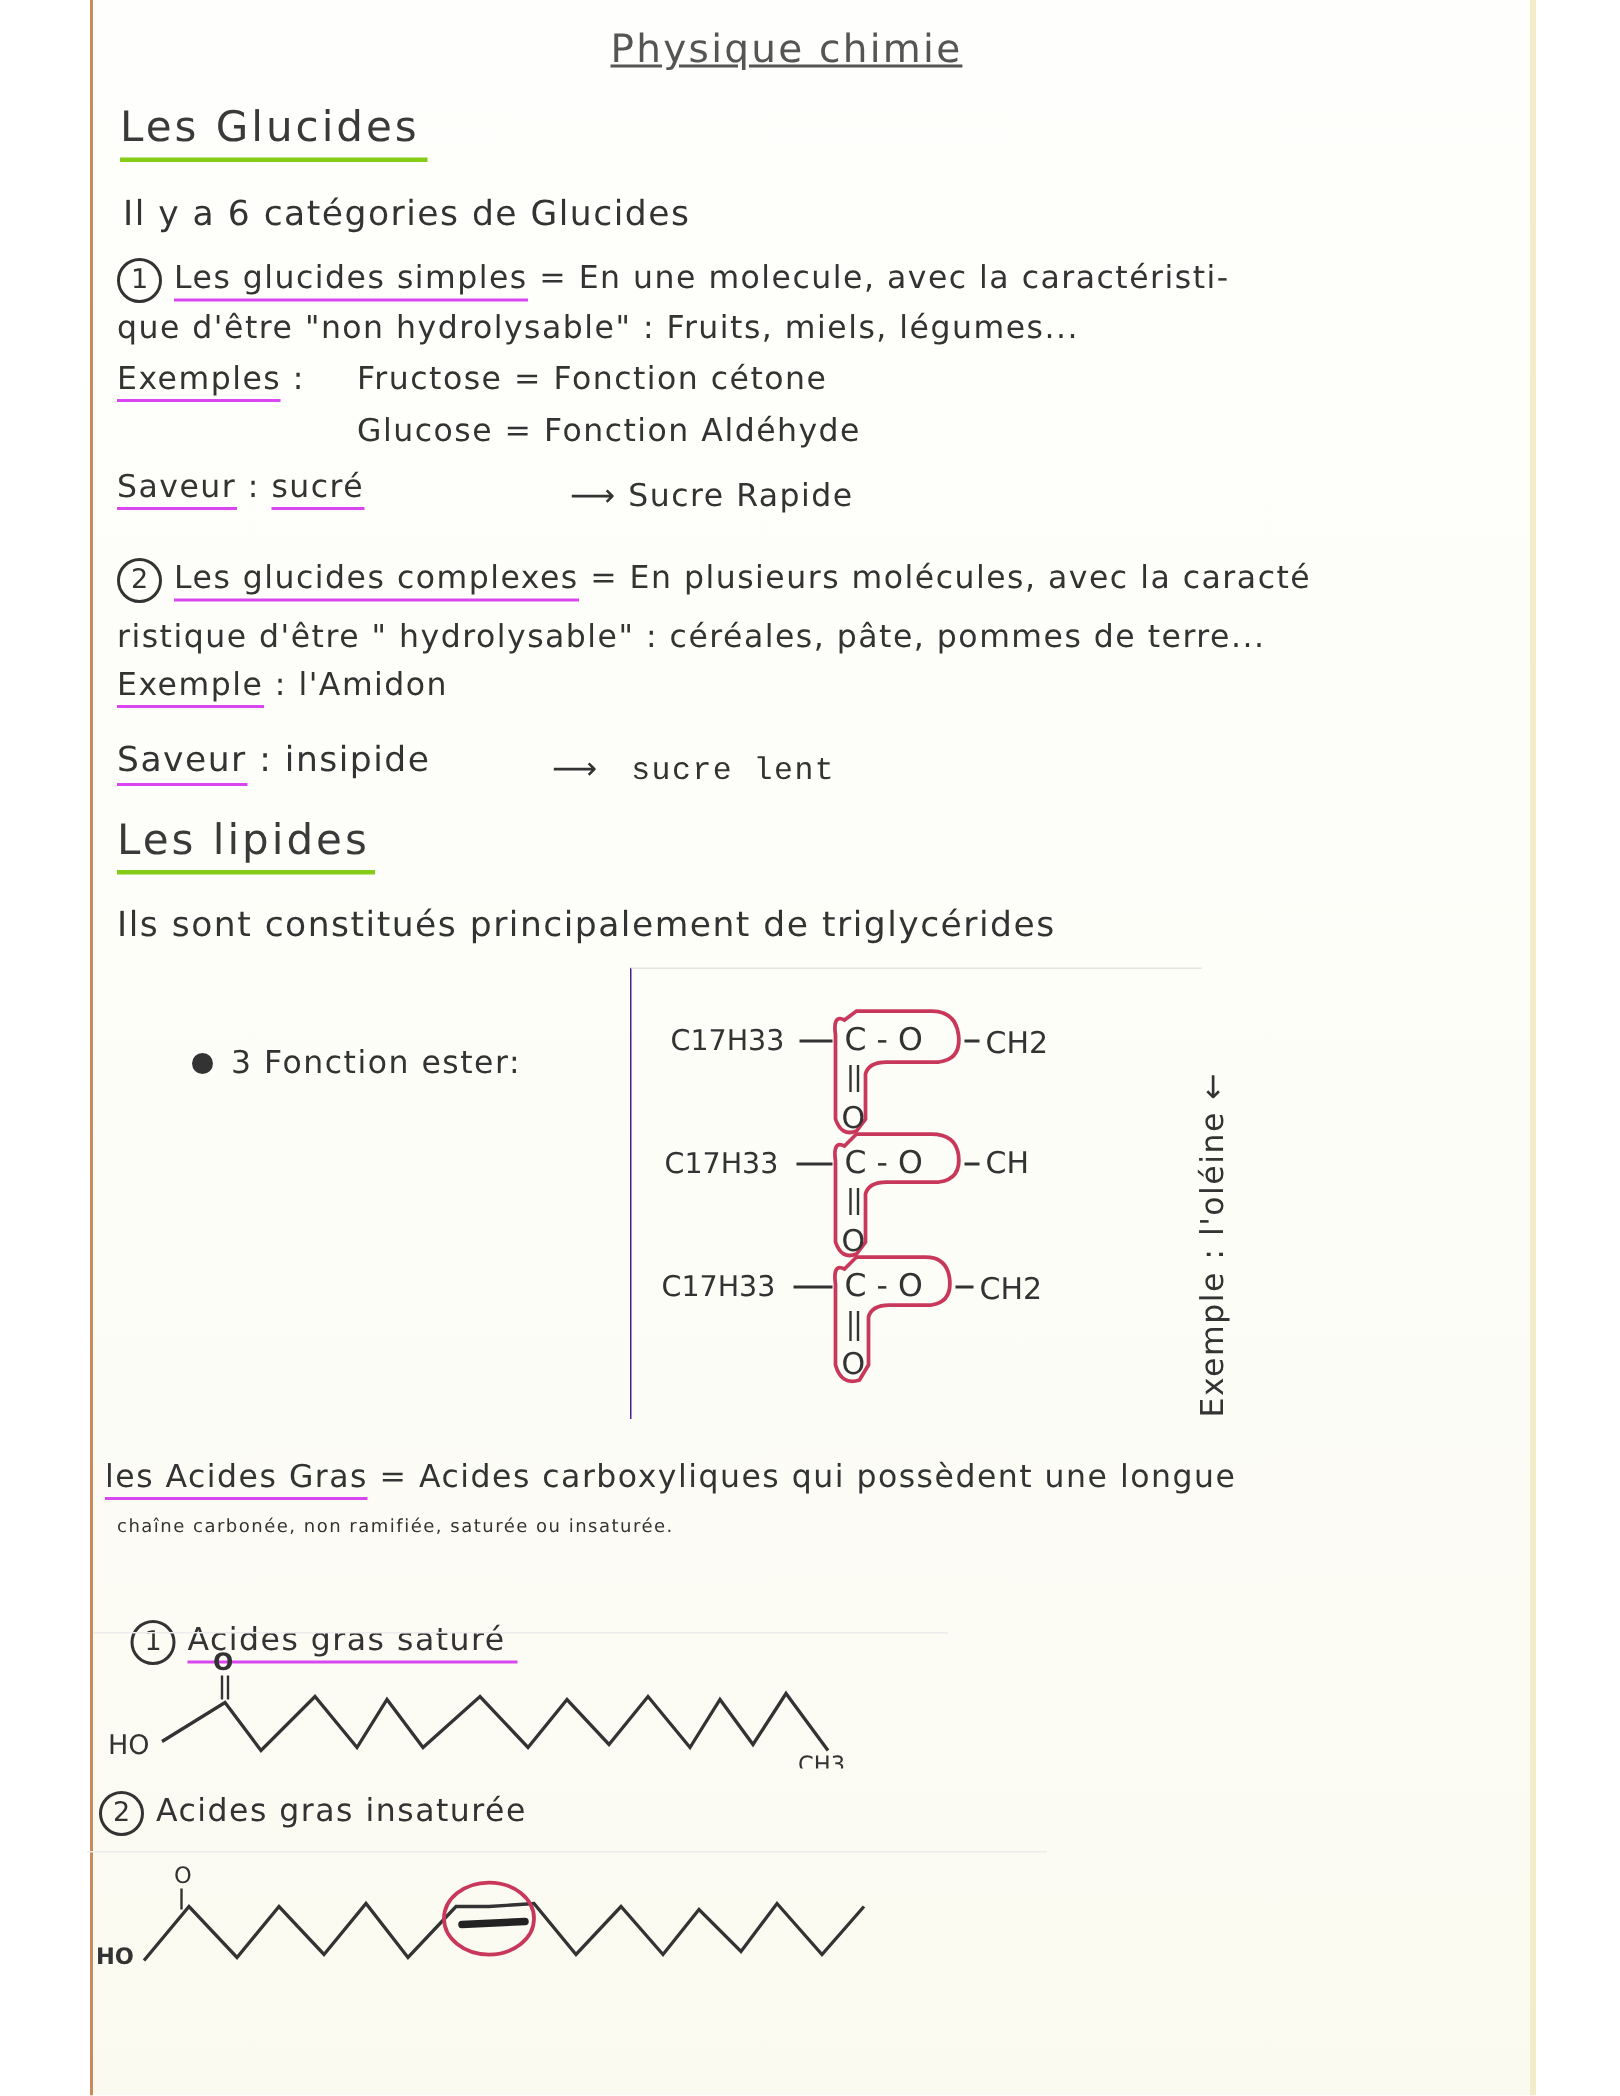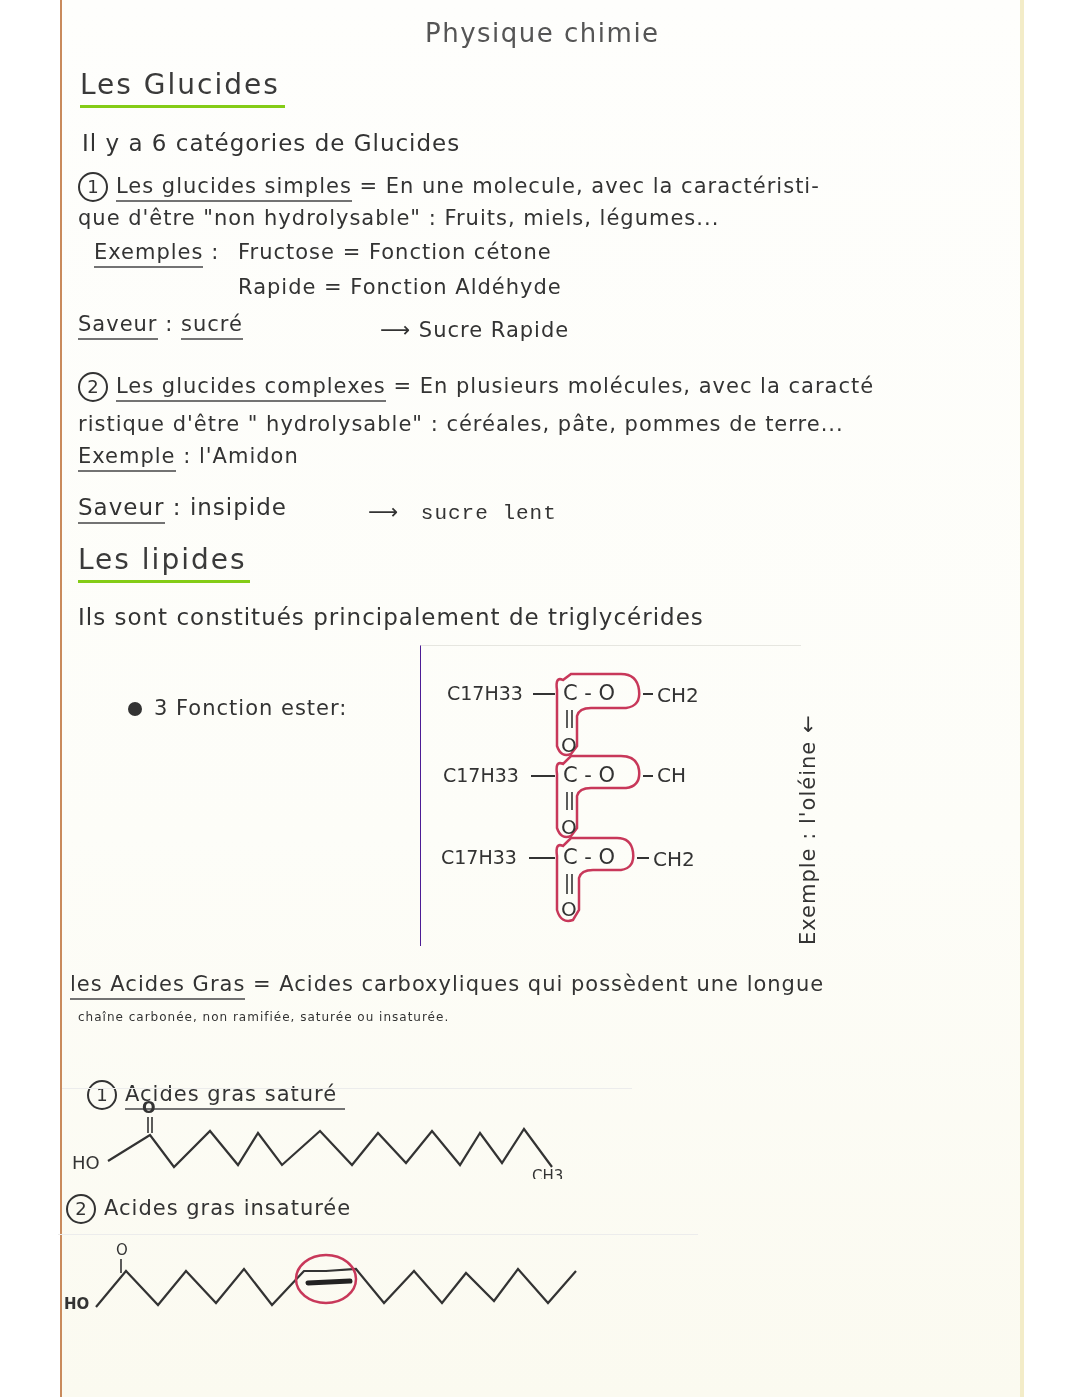--- a/index.html
+++ b/index.html
@@ -13,56 +13,56 @@
     position:absolute; left:60px; top:0; width:962px; height:1397px;
     background:linear-gradient(180deg,#fefefc 0%,#fdfdf8 60%,#fbfaf0 100%);
   }
   .margin-line { position:absolute; left:60px; top:0; width:2px; height:1397px; background:#c98a5c; }
   .right-edge { position:absolute; left:1020px; top:0; width:4px; height:1397px; background:#f3ecc8; }
   .t { position:absolute; white-space:nowrap; letter-spacing:1px; font-family:"DejaVu Sans", sans-serif; color:#333; }
   .title { font-size:26px; color:#555; letter-spacing:1.5px; }
   .h1 { font-size:28px; color:#3a3a3a; letter-spacing:2px; }
   .body { font-size:21px; }
   .ul-red { border-bottom:3px solid #84cc16; padding-bottom:4px; }
-  .ul-black { border-bottom:2px solid #737373; padding-bottom:2px; }
+  .ul-black { border-bottom:2px solid #d946ef; padding-bottom:2px; }
   .num {
     display:inline-block; width:26px; height:26px; border:2px solid #333; border-radius:50%;
     text-align:center; line-height:26px; font-size:18px; margin-right:8px; letter-spacing:0;
   }
   .bullet { display:inline-block; width:14px; height:14px; border-radius:50%; background:#333; margin-right:12px; vertical-align:middle; }
   .diagram-box { position:absolute; border-left:1px solid #4c1d95; border-top:1px solid #e6e6e0; }
   .vertical {
     position:absolute; transform:rotate(-90deg); transform-origin:left top;
     font-size:21px; white-space:nowrap; letter-spacing:1px; color:#333;
   }
   svg text { font-family:"DejaVu Sans", sans-serif; }
 </style>
 </head>
 <body>
 
 <div class="paper"></div>
 <div class="margin-line"></div>
 <div class="right-edge"></div>
 
-<div class="t title" style="left:425px; top:18px;">Physique chimie</div>
+<div class="t title" style="left:407px; top:18px;text-decoration:underline;">Physique chimie</div>
 
 <div class="t h1 ul-red" style="left:80px; top:68px; width:205px;">Les Glucides</div>
 
 <div class="t body" style="left:82px; top:130px; font-size:23px;">Il y a 6 catégories de Glucides</div>
 
 <div class="t body" style="left:78px; top:172px;">
   <span class="num">1</span><span class="ul-black">Les glucides simples</span><span> = En une molecule, avec la caractéristi-</span>
 </div>
 <div class="t body" style="left:78px; top:206px;">que d'être "non hydrolysable" : Fruits, miels, légumes...</div>
 
-<div class="t body" style="left:78px; top:240px;margin-left:16px;">
+<div class="t body" style="left:78px; top:240px;">
   <span class="ul-black">Exemples</span><span> : </span>
 </div>
 <div class="t body" style="left:238px; top:240px;">Fructose = Fonction cétone</div>
-<div class="t body" style="left:238px; top:275px;">Rapide = Fonction Aldéhyde</div>
+<div class="t body" style="left:238px; top:275px;">Glucose = Fonction Aldéhyde</div>
 
 <div class="t body" style="left:78px; top:312px;">
   <span class="ul-black">Saveur</span><span> : </span><span class="ul-black">sucré</span>
 </div>
 <div class="t body" style="left:380px; top:318px;">
   <span>⟶</span>
   <span style="margin-left:0;">Sucre Rapide</span>
 </div>
 
 <div class="t body" style="left:78px; top:372px;">

